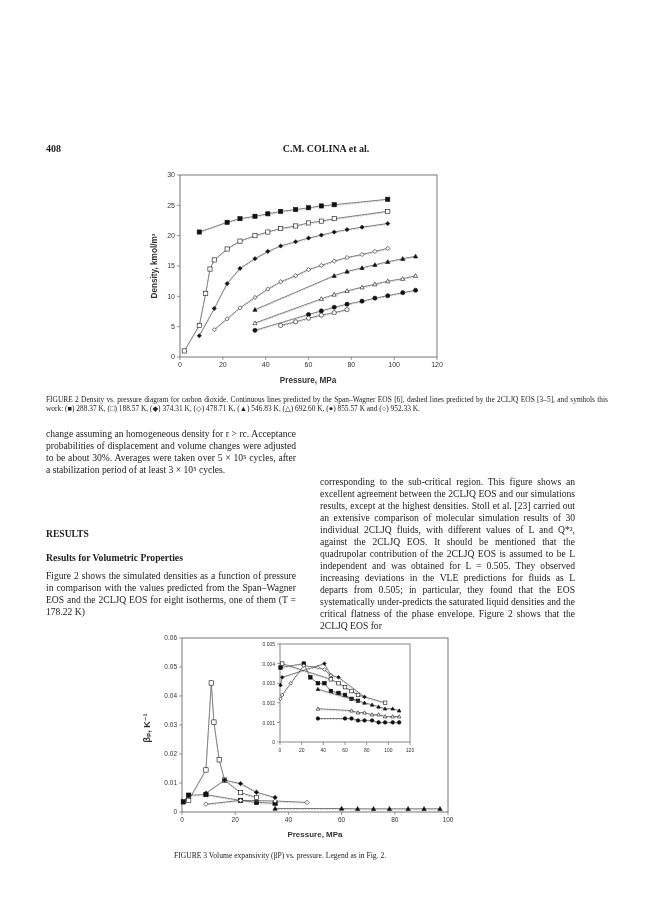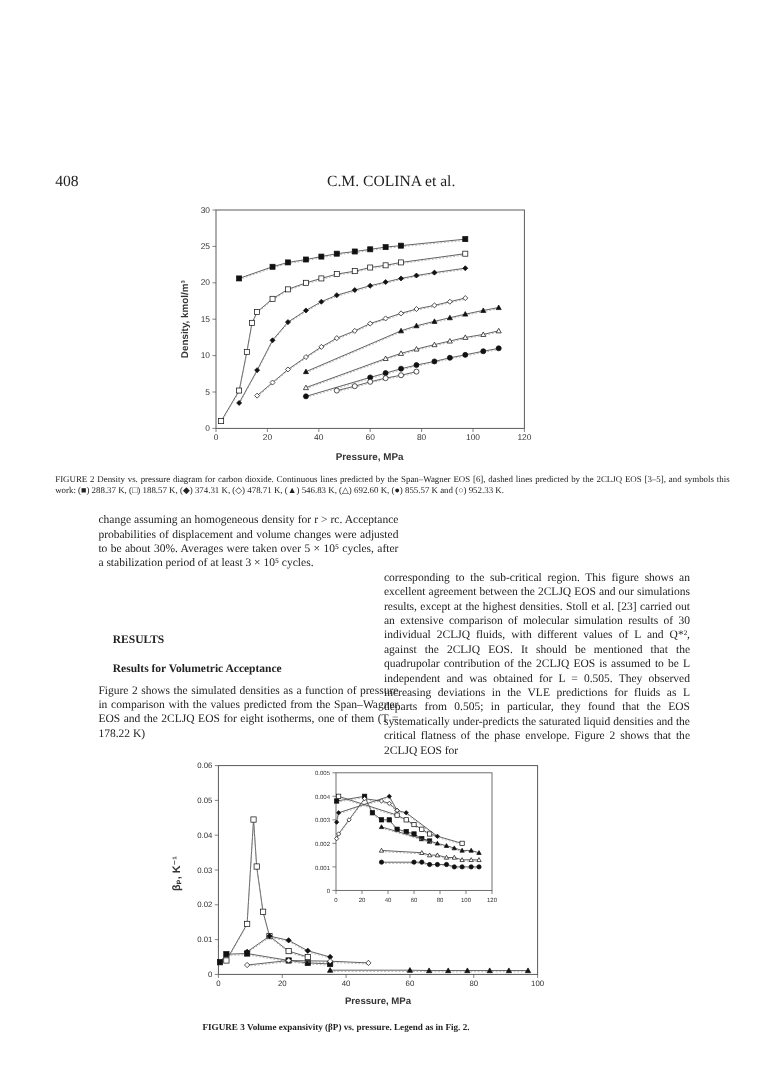--- a/index.html
+++ b/index.html
@@ -1,28 +1,28 @@
 <!DOCTYPE html>
 <html><head>
 <meta charset="utf-8">
 <style>
   html,body{margin:0;padding:0;background:#fff;}
   body{width:652px;height:899px;position:relative;overflow:hidden;font-family:"Liberation Serif","DejaVu Serif",serif;color:#222;}
   .abs{position:absolute;}
-  .runhead{top:143px;font-size:13px;}
+  .runhead{top:143px;font-size:10px;font-weight:bold;}
   .pagenum{left:46px;}
   .author{left:0;width:652px;text-align:center;}
   .caption{left:46px;width:562px;font-size:7.4px;line-height:9.3px;text-align:justify;}
   .col{font-size:9.6px;line-height:12px;text-align:justify;}
-  .colL{left:46px;width:250px;margin-left:36px;}
+  .colL{left:46px;width:250px;}
   .colR{left:320px;width:255px;margin-top:48px;}
   .col p{margin:0;}
-  .heading{font-weight:bold;font-size:9.6px;margin-left:48px;}
+  .heading{font-weight:bold;font-size:9.6px;}
   svg text{font-family:"Liberation Sans","DejaVu Sans",sans-serif;}
-  .fig3cap{left:0;width:560px;text-align:center;font-size:7.6px;top:851px;font-weight:bold;}
+  .fig3cap{left:0;width:560px;text-align:center;font-size:7.6px;top:851px;}
 </style>
 </head>
 <body>
 
 <div class="abs runhead pagenum">408</div>
 <div class="abs runhead author">C.M. COLINA et al.</div>
 
 <svg class="abs" style="left:140px;top:160px" width="330" height="230">
   <g font-size="7" fill="#333">
 
@@ -170,21 +170,21 @@
       </g>
   </g>
 </svg>
 
 <div class="abs caption" style="top:395px">FIGURE 2   Density vs. pressure diagram for carbon dioxide. Continuous lines predicted by the Span–Wagner EOS [6], dashed lines predicted by the 2CLJQ EOS [3–5], and symbols this work: (■) 288.37 K, (□) 188.57 K, (◆) 374.31 K, (◇) 478.71 K, (▲) 546.83 K, (△) 692.60 K, (●) 855.57 K and (○) 952.33 K.</div>
 
 <div class="abs col colL" style="top:428px">
   <p>change assuming an homogeneous density for r &gt; rc. Acceptance probabilities of displacement and volume changes were adjusted to be about 30%. Averages were taken over 5 × 10⁵ cycles, after a stabilization period of at least 3 × 10⁵ cycles.</p>
 </div>
 <div class="abs heading" style="left:46px;top:528px">RESULTS</div>
-<div class="abs heading" style="left:46px;top:552px">Results for Volumetric Acceptance</div>
+<div class="abs heading" style="left:46px;top:552px">Results for Volumetric Properties</div>
 <div class="abs col colL" style="top:570px">
   <p>Figure 2 shows the simulated densities as a function of pressure in comparison with the values predicted from the Span–Wagner EOS and the 2CLJQ EOS for eight isotherms, one of them (T = 178.22 K)</p>
 </div>
 <div class="abs col colR" style="top:428px">
   <p>corresponding to the sub-critical region. This figure shows an excellent agreement between the 2CLJQ EOS and our simulations results, except at the highest densities. Stoll et al. [23] carried out an extensive comparison of molecular simulation results of 30 individual 2CLJQ fluids, with different values of L and Q*², against the 2CLJQ EOS. It should be mentioned that the quadrupolar contribution of the 2CLJQ EOS is assumed to be L independent and was obtained for L = 0.505. They observed increasing deviations in the VLE predictions for fluids as L departs from 0.505; in particular, they found that the EOS systematically under-predicts the saturated liquid densities and the critical flatness of the phase envelope. Figure 2 shows that the 2CLJQ EOS for</p>
 </div>
 
 <svg class="abs" style="left:130px;top:630px" width="340" height="215">
   <g font-size="6.5" fill="#333">
     <rect x="52" y="8" width="266" height="174" fill="none" stroke="#555" stroke-width="0.8"></rect>

